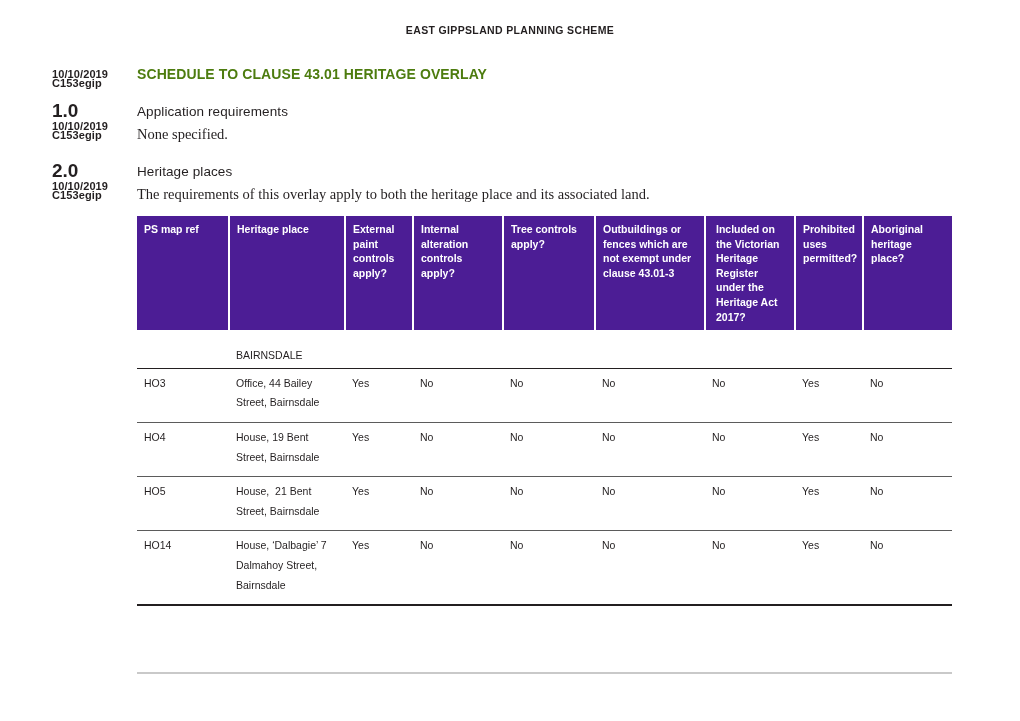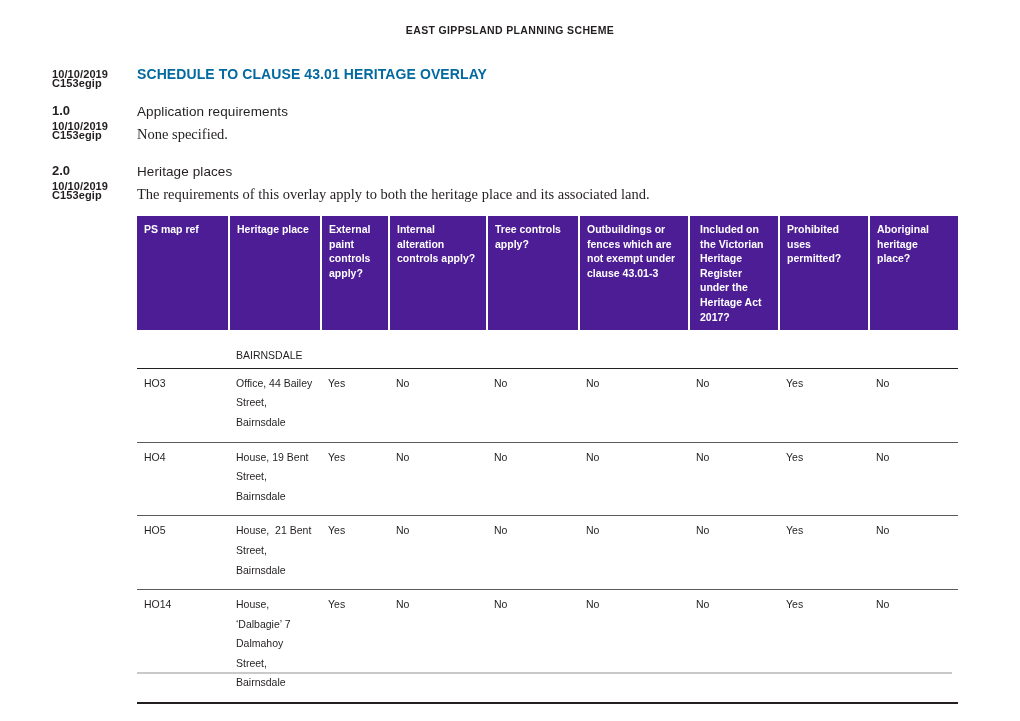--- a/index.html
+++ b/index.html
@@ -34,21 +34,21 @@
     color: #231f20;
   }
 
   
   .gutter-block {
     position: absolute;
     left: 52px;
     width: 86px;
   }
   .gutter-num {
-    font-size: 13px;
+    font-size: 19px;
     font-weight: bold;
     line-height: 15px;
     color: #231f20;
   }
   .gutter-meta {
     font-size: 11px;
     font-weight: bold;
     line-height: 9.2px;
     color: #231f20;
     letter-spacing: 0.1px;
@@ -57,21 +57,21 @@
   
   .body-col {
     position: absolute;
     left: 137px;
   }
   h1.doc-title {
     margin: 0;
     font-size: 14px;
     font-weight: bold;
     letter-spacing: 0.1px;
-    color: #0369a1;
+    color: #4d7c0f;
   }
   h2.sec-title {
     margin: 0;
     font-size: 13.5px;
     font-weight: normal;
     letter-spacing: 0.1px;
     color: #231f20;
   }
   p.serif {
     margin: 0;
@@ -194,27 +194,27 @@
     <h2 class="sec-title">Heritage places</h2>
   </div>
   <div class="body-col" style="top:186px;">
     <p class="serif">The requirements of this overlay apply to both the heritage place and its associated land.</p>
   </div>
 
   <table class="hv-table">
     <thead>
       <tr>
         <th style="width:92px;">PS map ref</th>
-        <th style="width:92px;">Heritage place</th>
+        <th style="width:116px;">Heritage place</th>
         <th style="width:68px;">External paint controls apply?</th>
-        <th style="width:98px;">Internal alteration controls apply?</th>
+        <th style="width:90px;">Internal alteration controls apply?</th>
         <th style="width:92px;">Tree controls apply?</th>
         <th style="width:110px;">Outbuildings or fences which are not exempt under clause  43.01-3</th>
         <th style="width:90px;padding-left:10px;">Included on the Victorian Heritage Register under the Heritage Act 2017?</th>
-        <th style="width:90px;">Prohibited uses permitted?</th>
+        <th style="width:68px;">Prohibited uses permitted?</th>
         <th style="width:89px;">Aboriginal heritage place?</th>
       </tr>
     </thead>
     <tbody>
 
       <tr class="group-row">
         <td class="c-psmap"></td>
         <td class="c-place">BAIRNSDALE</td>
         <td class="c-paint"></td>
         <td class="c-internal"></td>

